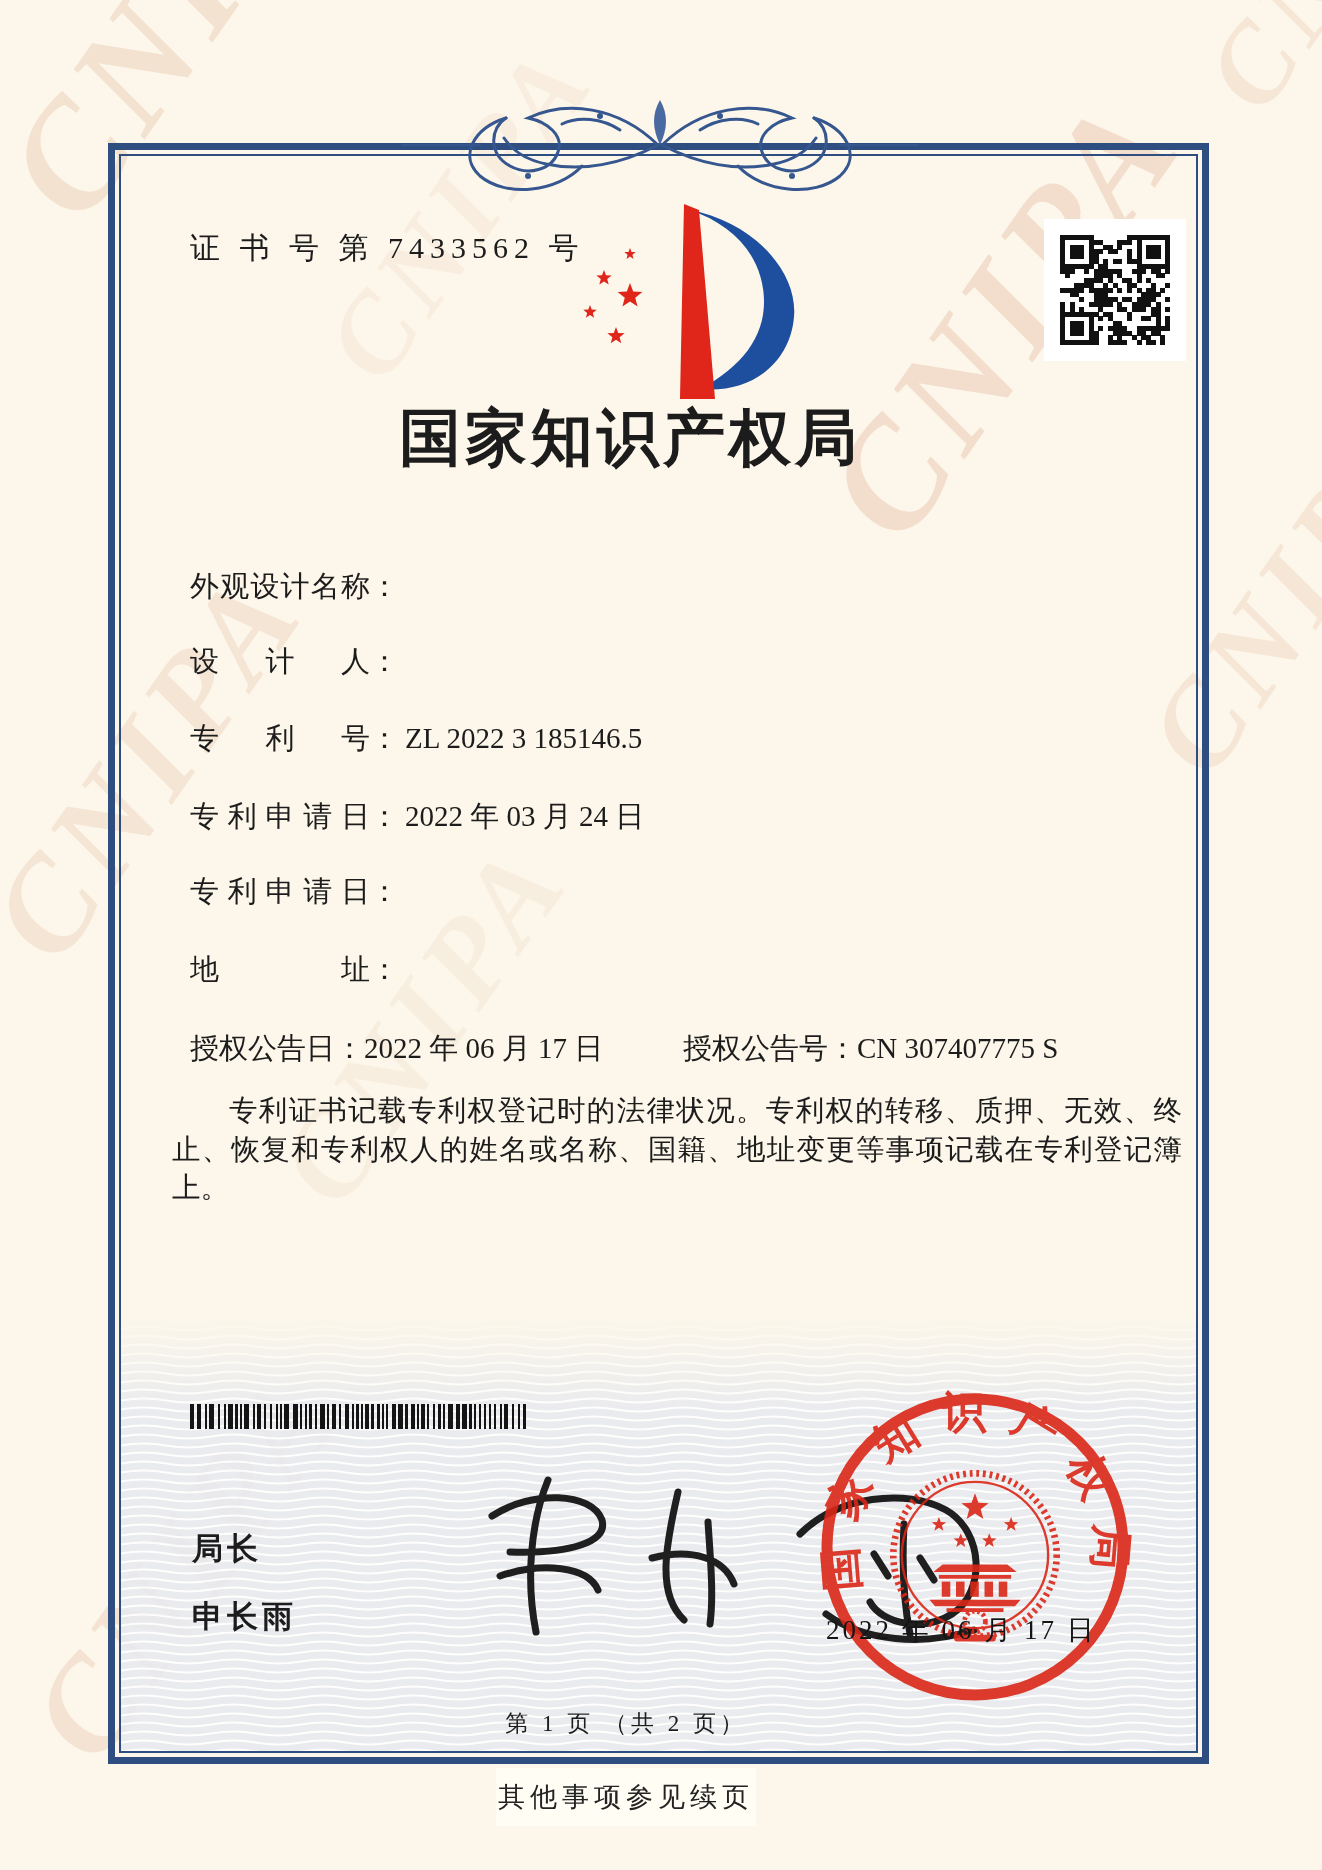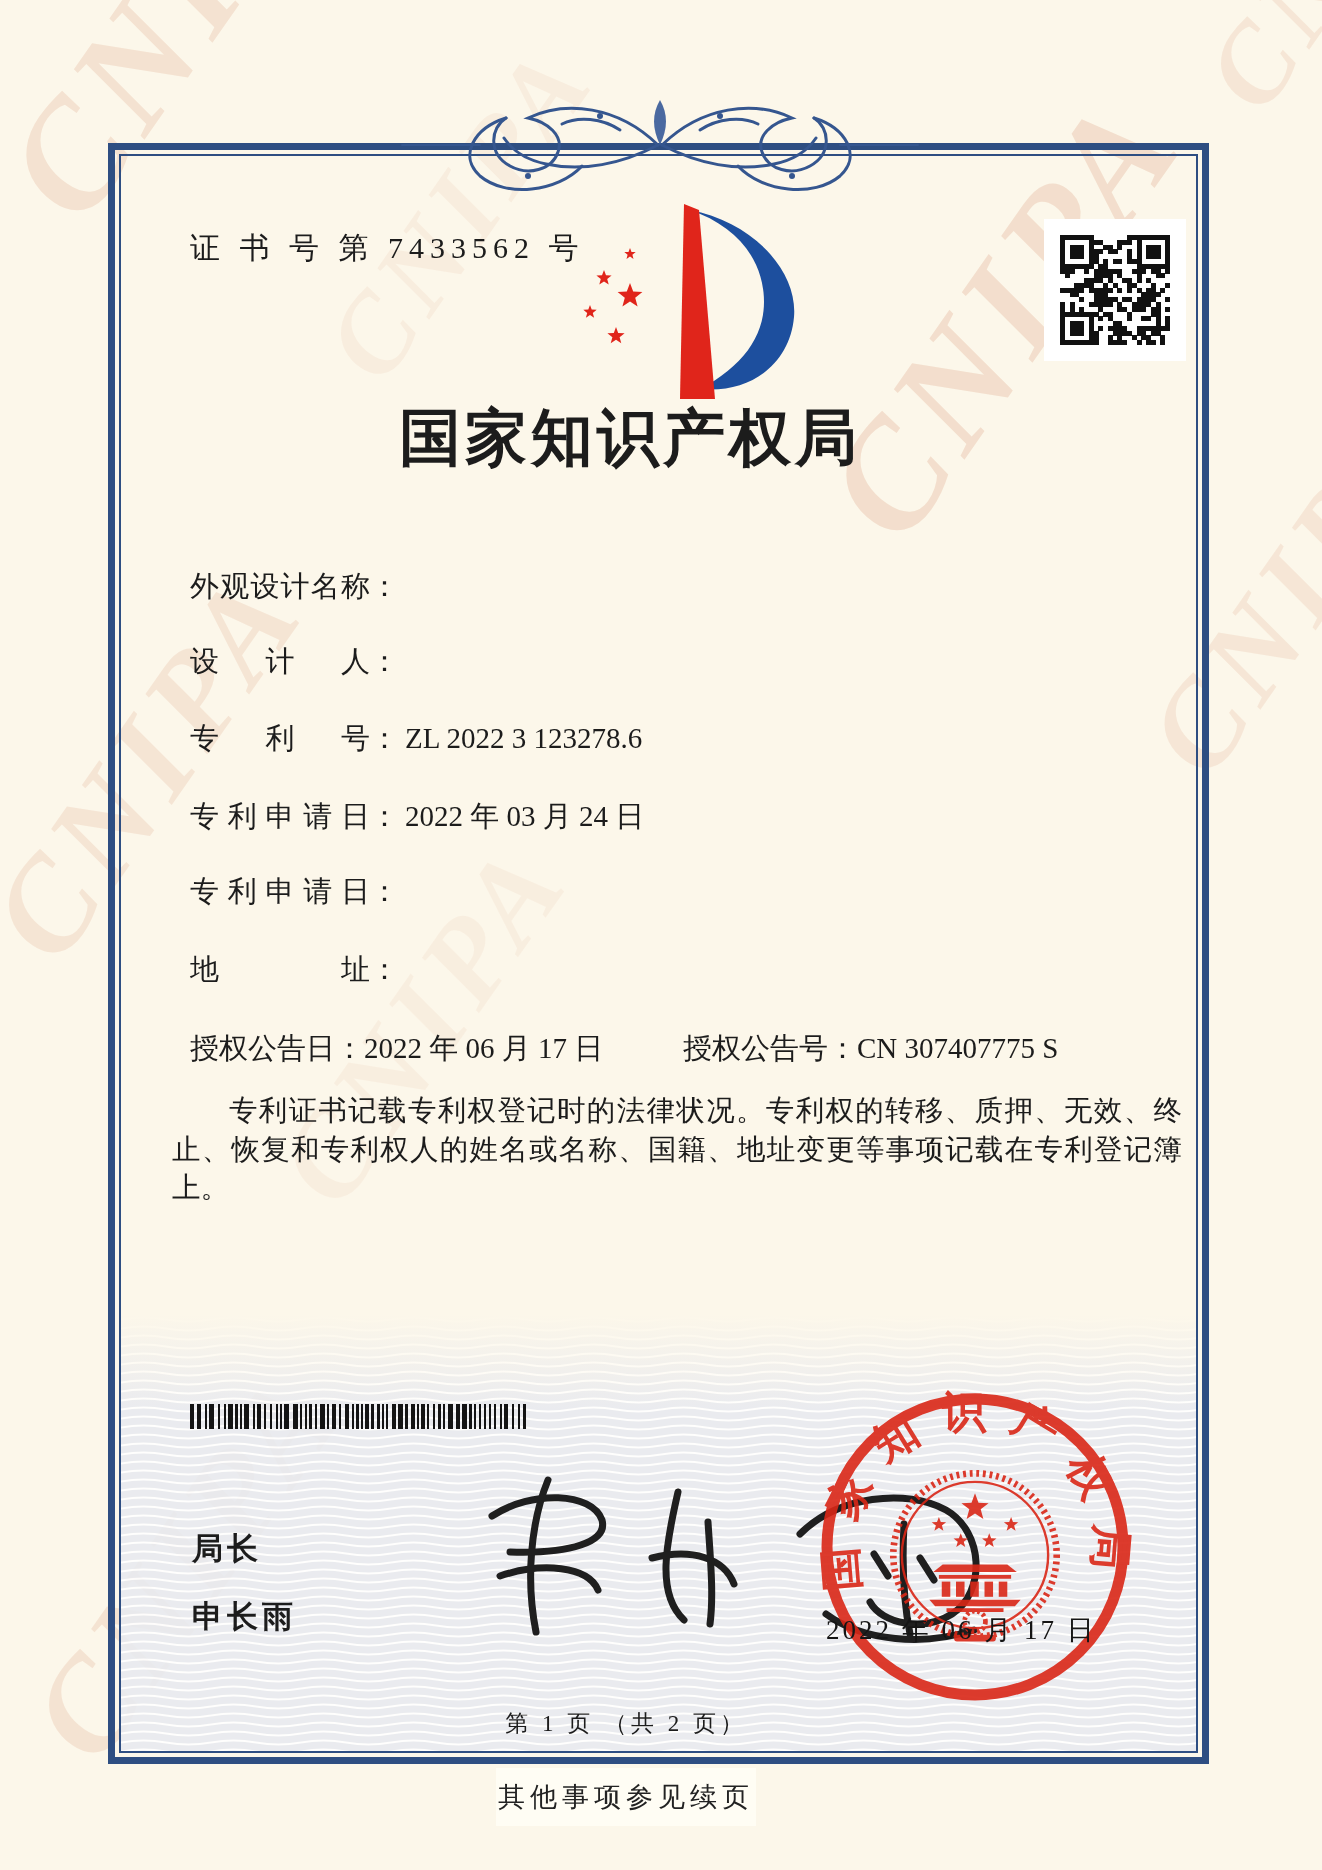--- a/index.html
+++ b/index.html
@@ -425,21 +425,21 @@
   <span class="flabel">外观设计名称</span>
     <span class="fcolon">：</span>
 </div>
 <div class="abs frow" style="top:641px;">
   <span class="flabel">设计人</span>
     <span class="fcolon">：</span>
 </div>
 <div class="abs frow" style="top:718px;">
   <span class="flabel">专利号</span>
     <span class="fcolon">：</span>
-    <span class="fvalue">ZL 2022 3 123278.6</span>
+    <span class="fvalue">ZL 2022 3 185146.5</span>
 </div>
 <div class="abs frow" style="top:796px;">
   <span class="flabel">专利申请日</span>
     <span class="fcolon">：</span>
     <span class="fvalue">2022 年 03 月 24 日</span>
 </div>
 <div class="abs frow" style="top:871px;">
   <span class="flabel">专利申请日</span>
     <span class="fcolon">：</span>
 </div>

